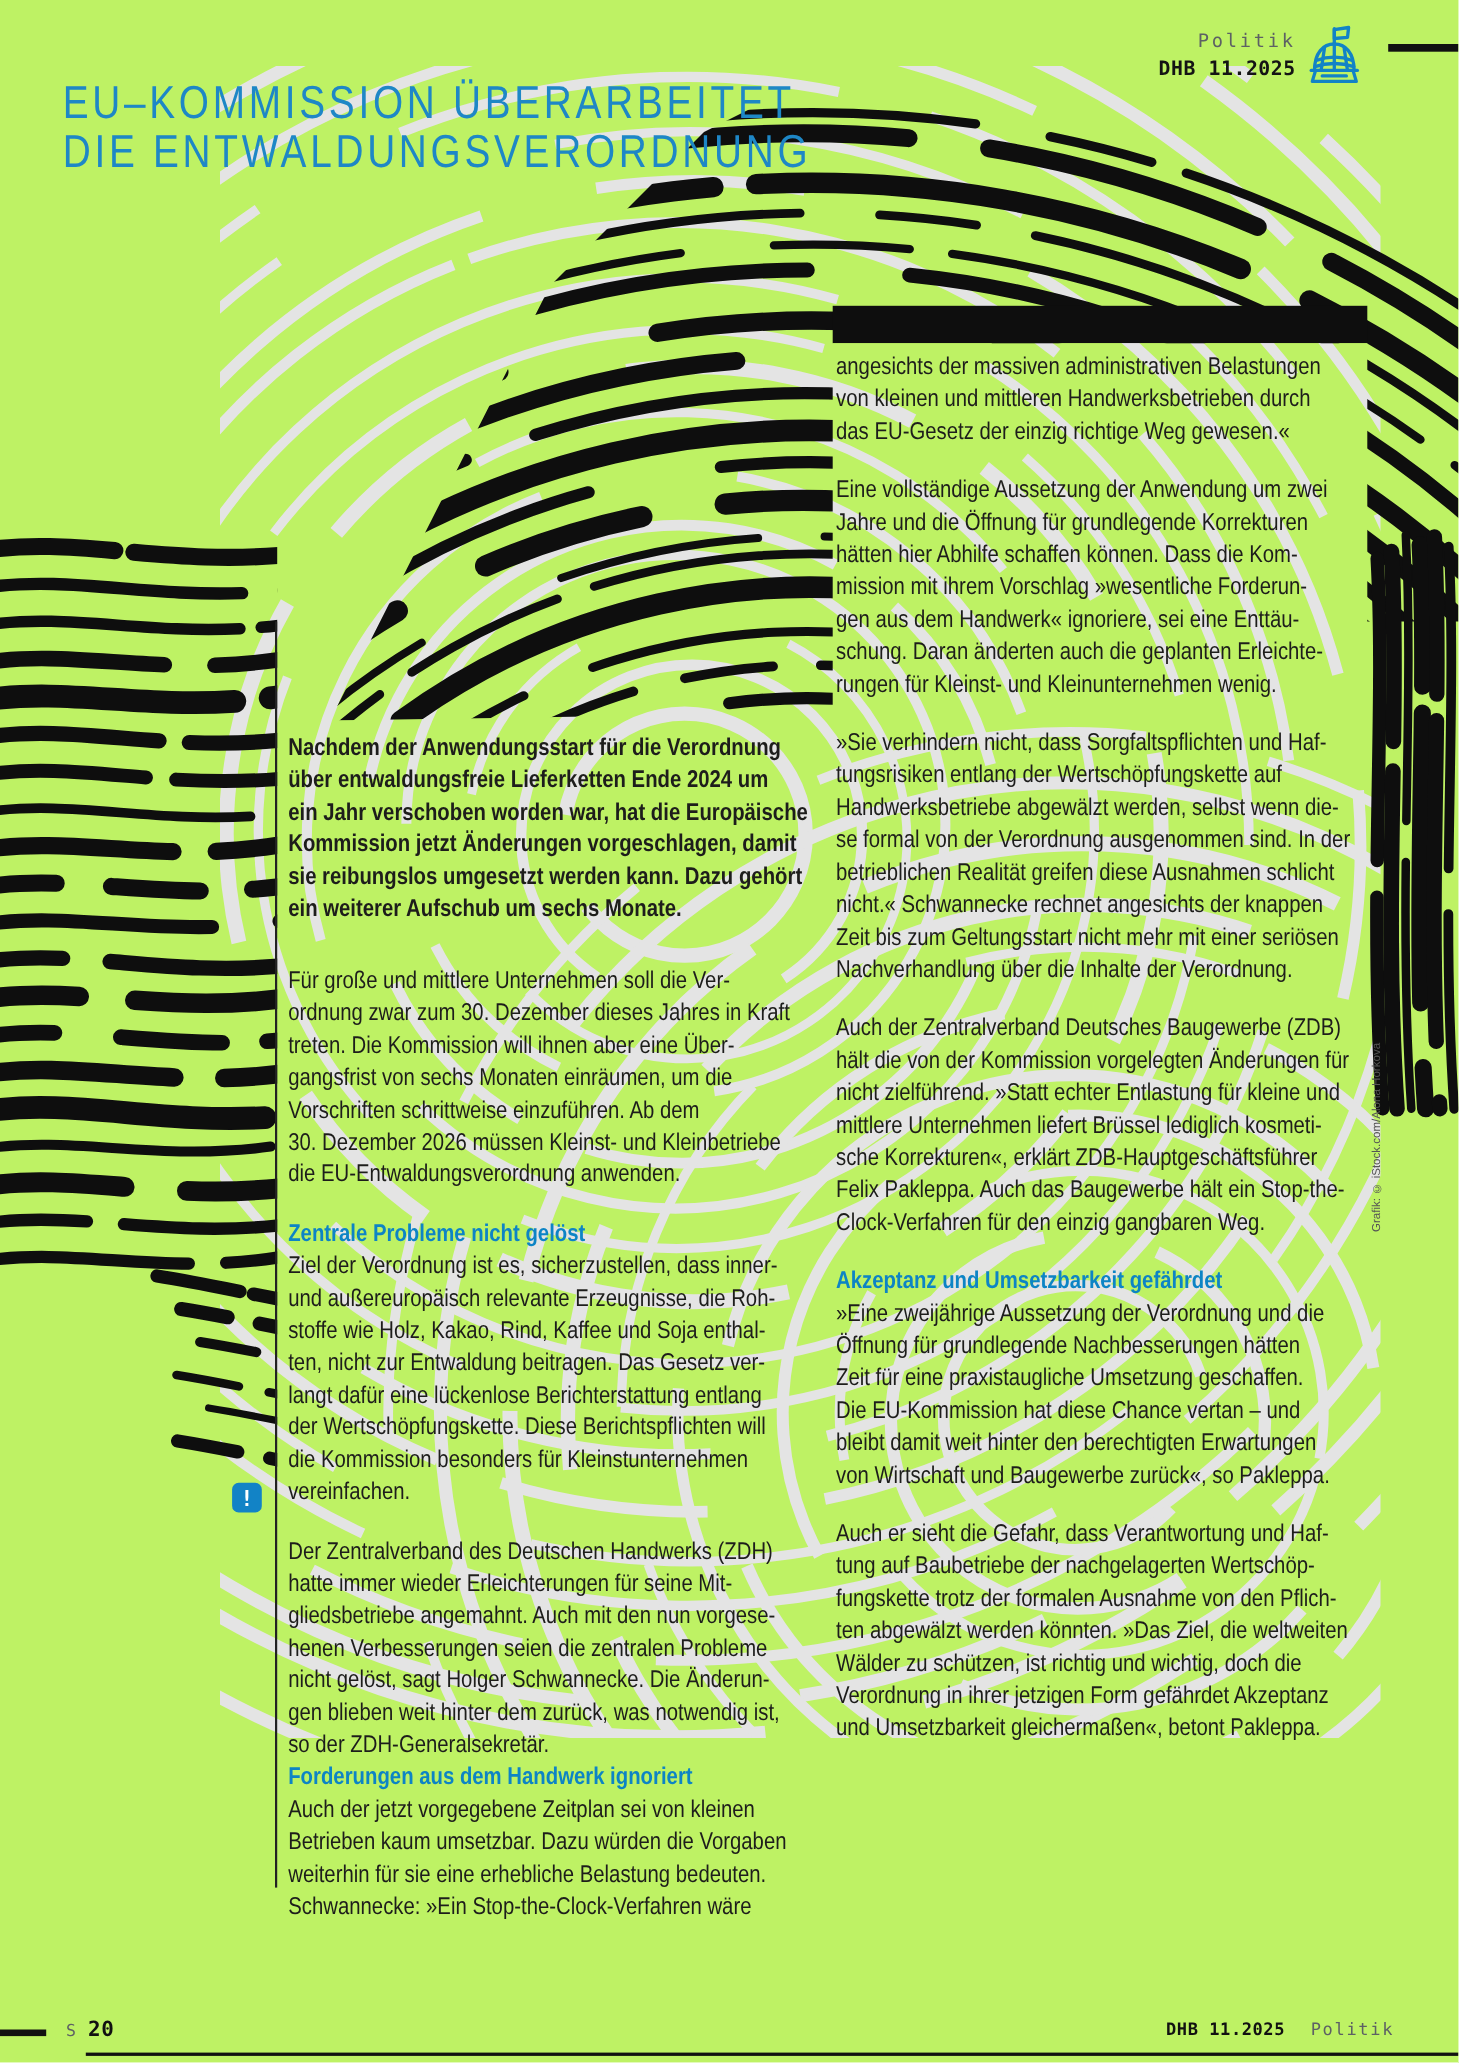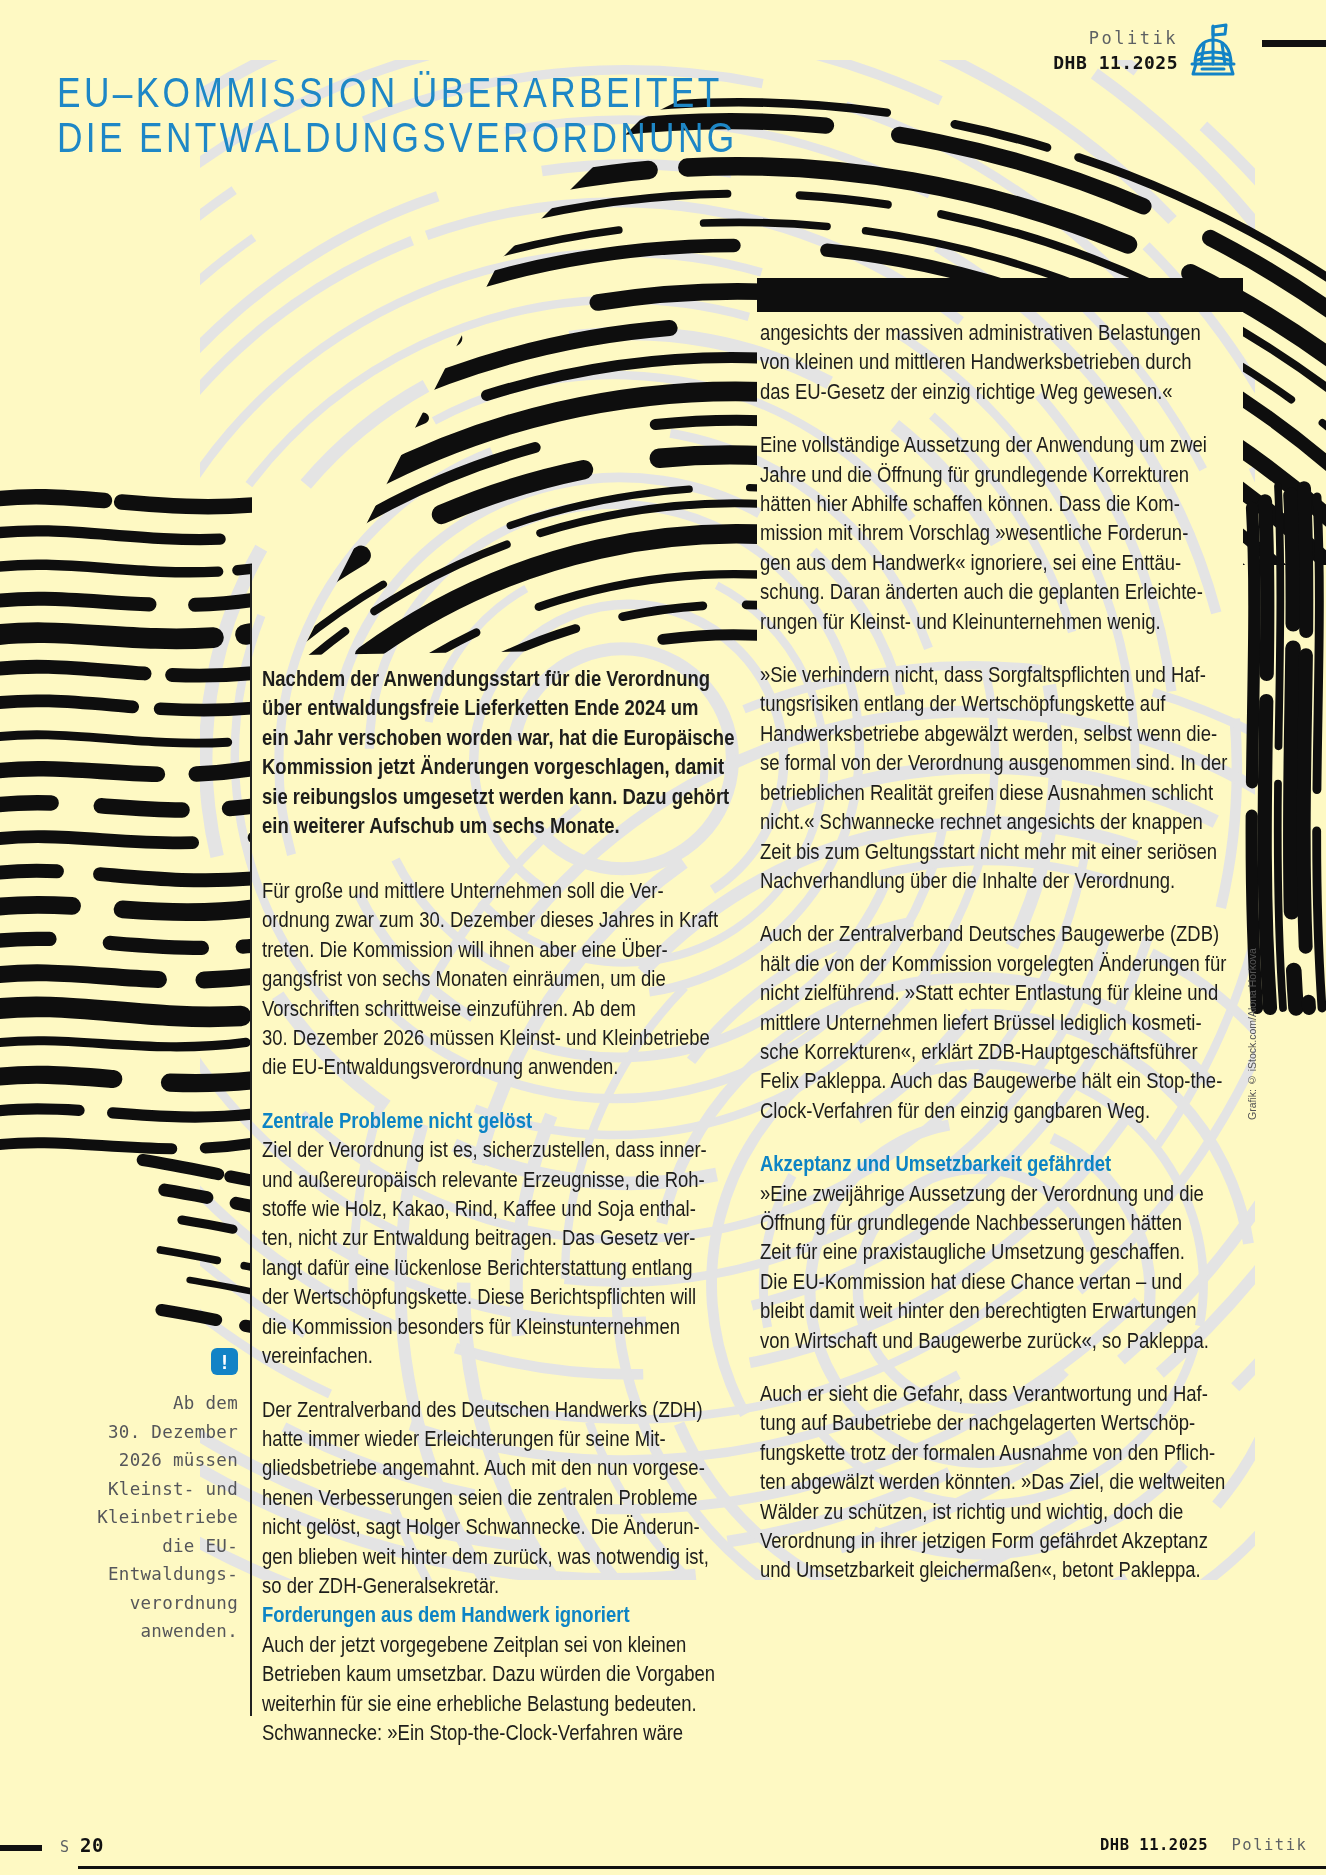--- a/index.html
+++ b/index.html
@@ -1,16 +1,16 @@
 <!DOCTYPE html>
 <html><head>
 <meta charset="utf-8">
 <style>
   html,body{margin:0;padding:0;background:#fff;}
-  #page{position:relative;width:1326px;height:1875px;background:#fef9c3;overflow:hidden;
+  #page{position:relative;width:1326px;height:1875px;background:#bef264;overflow:hidden;
         font-family:"Liberation Sans",sans-serif;color:#1d1d1b;}
   #art-svg{position:absolute;left:0;top:0;z-index:1;}
   .txt{position:absolute;z-index:2;}
   .cond{transform:scaleX(0.84);transform-origin:0 0;}
   .title{left:57px;top:70px;width:900px;font-size:42px;line-height:45px;letter-spacing:4px;
          color:#1e87c6;white-space:pre-line;font-weight:400;}
   .col{display:flex;flex-direction:column;width:640px;font-size:22px;line-height:29.4px;}
   .col p{margin:0 0 24px;white-space:pre-line;}
   .col .sub{margin:0;color:#0d84c5;font-weight:700;white-space:pre-line;}
   .col .sub.tight{margin-top:-24px;}
@@ -29,21 +29,21 @@
              display:flex;align-items:center;justify-content:center;font-weight:700;font-size:20px;
              margin-bottom:14px;font-family:"DejaVu Sans Mono",monospace;}
   #sidebar-text{font-size:17.5px;line-height:28.5px;color:#55565a;text-align:right;
                 letter-spacing:0.3px;white-space:pre-line;}
   #credit{position:absolute;left:1246px;top:890px;height:230px;z-index:2;
           writing-mode:vertical-rl;transform:rotate(180deg);font-size:10.5px;color:#555;}
   #footer-rule{position:absolute;left:0;top:1845px;width:42px;height:6px;background:#111;z-index:2;}
   #bottom-rule{position:absolute;left:78px;top:1866px;width:1248px;height:3px;background:#111;z-index:2;}
   #footer-left{left:60px;top:1834px;font-size:15px;color:#5d6164;letter-spacing:1px;}
   #footer-left b{font-size:19px;color:#111;letter-spacing:0.5px;}
-  #footer-right{left:1100px;top:1836px;font-size:15.5px;}
+  #footer-right{left:1060px;top:1836px;font-size:15.5px;}
   #footer-right .iss{font-weight:700;color:#111;letter-spacing:0.5px;}
   #footer-right .sec{color:#5d6164;letter-spacing:1.5px;margin-left:14px;}
 </style>
 </head>
 <body>
 
 <div id="page">
 
   <svg id="art-svg" width="1326" height="1875" viewBox="0 0 1326 1875">
     <defs>
@@ -259,29 +259,20 @@
 tung auf Baubetriebe der nachgelagerten Wertschöp-
 fungskette trotz der formalen Ausnahme von den Pflich-
 ten abgewälzt werden könnten. »Das Ziel, die weltweiten
 Wälder zu schützen, ist richtig und wichtig, doch die
 Verordnung in ihrer jetzigen Form gefährdet Akzeptanz
 und Umsetzbarkeit gleichermaßen«, betont Pakleppa.</p>
   </div>
 
   <div class="txt" id="sidebar" style="position:absolute;">
     <div id="warn-icon">!</div>
-    <div id="sidebar-text" class="mono">Ab dem
-30. Dezember
-2026 müssen
-Kleinst- und
-Kleinbetriebe
-die EU-
-Entwaldungs-
-verordnung
-anwenden.</div>
   </div>
 
   <div id="credit">Grafik: © iStock.com/Alona Horkova</div>
 
   <div id="footer-rule"></div>
   <div class="txt mono" id="footer-left" style="position:absolute;">
     <span>S</span>
     <b>20</b>
   </div>
   <div class="txt mono" id="footer-right" style="position:absolute;">

